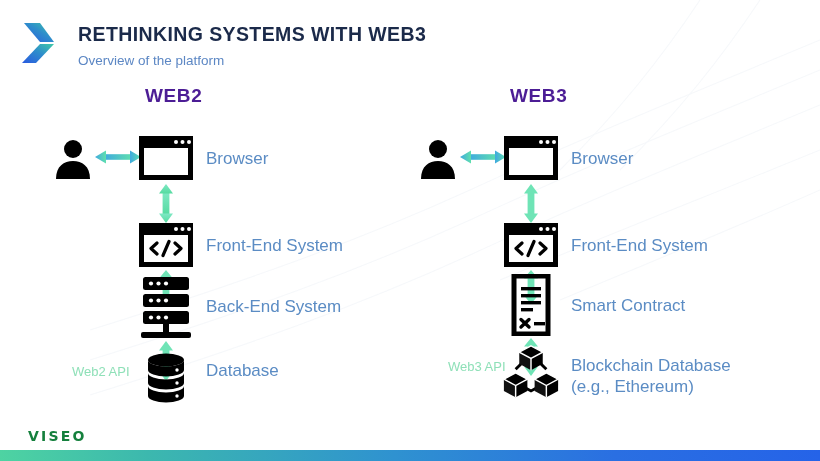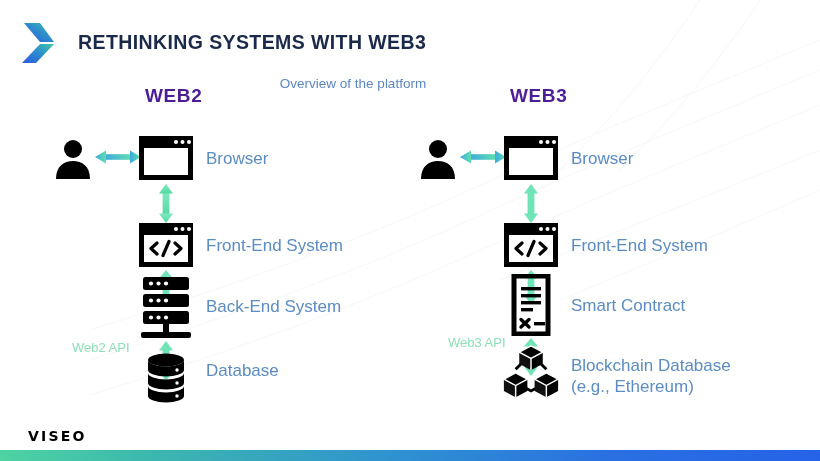--- a/index.html
+++ b/index.html
@@ -35,33 +35,32 @@
   .brand-mark {
     position: absolute;
     left: 20px;
     top: 22px;
     width: 38px;
     height: 42px;
   }
   .title-block {
     position: absolute;
     left: 78px;
-    top: 32px;
-    text-align: right;
+    top: 24px;
   }
   .slide-title {
     font-size: 19.5px;
     font-weight: bold;
     letter-spacing: 0.4px;
     color: #1b2a4a;
     line-height: 1.1;
     white-space: nowrap;
   }
   .slide-subtitle {
-    margin-top: 24px;
+    margin-top: 9px;
     font-size: 13.5px;
     color: #5c87c4;
     line-height: 1.1;
     white-space: nowrap;
   }
 
   
   .column {
     position: absolute;
     top: 85px;
@@ -119,31 +118,32 @@
   .v-arrow {
     position: absolute;
     left: 148px;
   }
 
   .api-label {
     position: absolute;
     font-size: 13px;
     color: #8fe0b8;
     white-space: nowrap;
+    margin-top: 24px;
   }
 
   
   .footer-logo {
     position: absolute;
     left: 28px;
     top: 428px;
     font-size: 14px;
     font-weight: bold;
     letter-spacing: 2.2px;
-    color: #000000;
+    color: #15803d;
     font-family: "DejaVu Sans", sans-serif;
   }
   .footer-bar {
     position: absolute;
     left: 0;
     bottom: 0;
     width: 820px;
     height: 11px;
     background: linear-gradient(90deg, #4ed3a2 0%, #3cb8ae 18%, #2f92d0 48%, #2a6fe2 75%, #2563e8 100%);
   }

